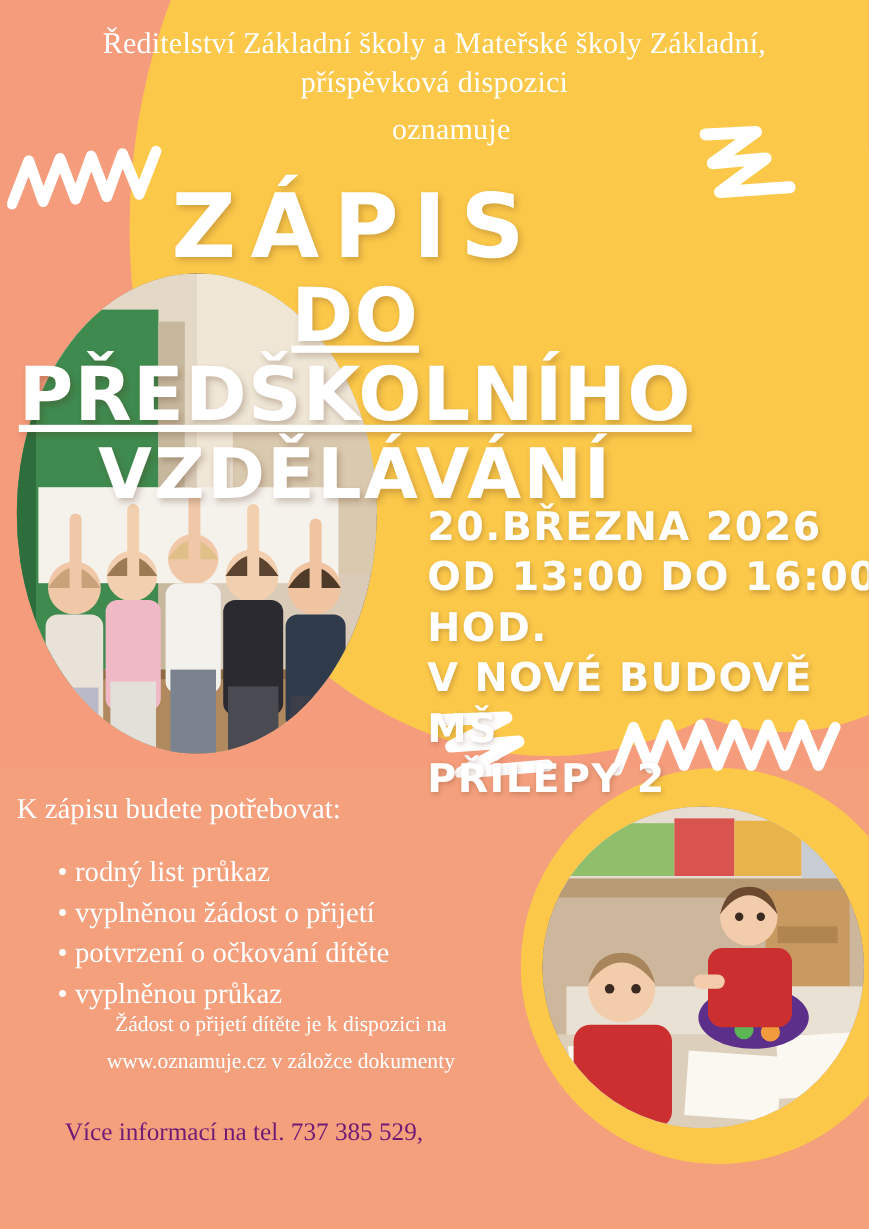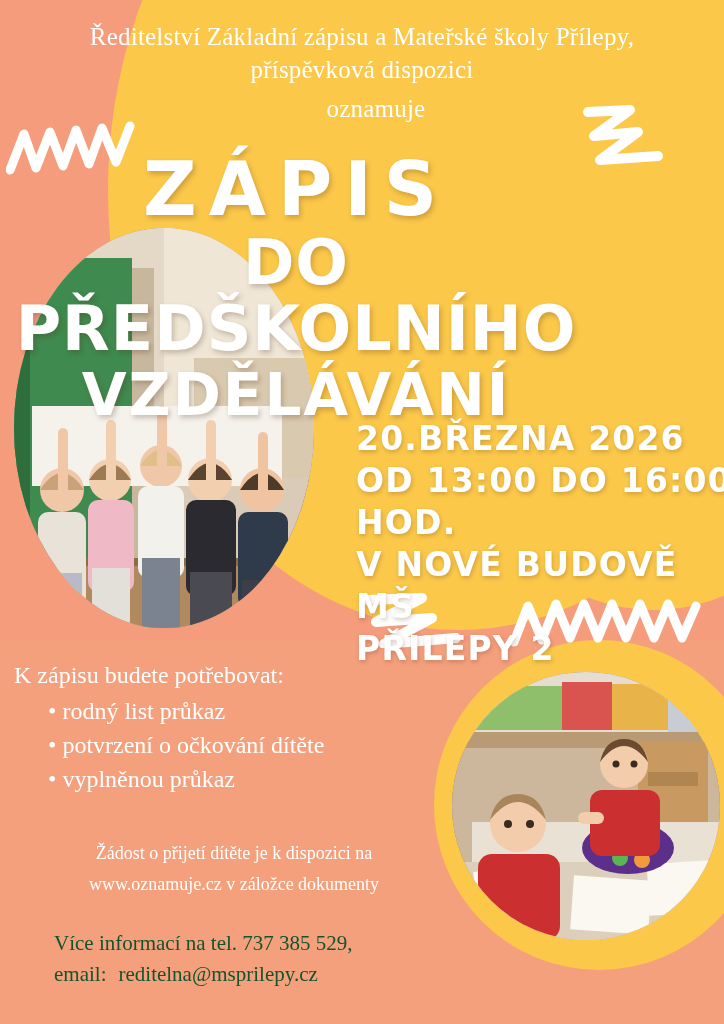--- a/index.html
+++ b/index.html
@@ -111,20 +111,21 @@
   .headline .h1 {
     font-size: 74px;
     line-height: 78px;
     letter-spacing: 12px;
   }
   .headline .h2 {
     font-size: 62px;
     line-height: 66px;
     letter-spacing: 1px;
     margin-top: 2px;
+    text-decoration: underline;
   }
   .headline .h3 {
     font-size: 58px;
     line-height: 62px;
     letter-spacing: 2px;
     margin-top: 2px;
   }
 
   
   .details {
@@ -173,21 +174,21 @@
     position: absolute;
     z-index: 9;
     left: 14px;
     top: 658px;
     width: 440px;
     color: #ffffff;
     font-family: "Liberation Serif", serif;
     font-size: 24px;
     line-height: 34px;
   }
-  .requirements .intro { margin-bottom: 2px; }
+  .requirements .intro { margin-bottom: 18px; }
   .requirements ul {
     list-style: none;
     margin: 0;
     padding: 0 0 0 34px;
   }
   .requirements li::before {
     content: "• ";
   }
   .note {
     position: absolute;
@@ -200,21 +201,21 @@
     font-size: 18px;
     line-height: 31px;
     text-align: center;
   }
   .contact {
     position: absolute;
     z-index: 9;
     left: 54px;
     top: 928px;
     width: 500px;
-    color: #14532d;
+    color: #701a75;
     font-family: "Liberation Serif", serif;
     font-size: 21px;
     line-height: 31px;
   }
   .contact .email-label { margin-right: 12px; }
 </style>
 </head>
 <body>
 
 <div class="poster">
@@ -239,21 +240,21 @@
       <path d="M8 12 L62 10 L16 34 L72 30 L24 56 L96 50" fill="none" stroke="#ffffff" stroke-width="10" stroke-linecap="round" stroke-linejoin="round"></path>
     </svg>
   </div>
   <div class="squiggle sq-bottom-right">
     <svg width="200" height="60" viewBox="0 0 200 60">
       <path d="M4 50 L18 14 L32 48 L46 12 L60 46 L74 12 L88 46 L102 12 L116 46 L130 12 L144 46 L158 12 L172 46 L186 14" fill="none" stroke="#ffffff" stroke-width="9" stroke-linecap="round" stroke-linejoin="round"></path>
     </svg>
   </div>
 
   <div class="header">
-    <span>Ředitelství Základní zápisu a Mateřské školy Přílepy,</span><br>
+    <span>Ředitelství Základní školy a Mateřské školy Základní,</span><br>
     <span>příspěvková dispozici</span>
     <span class="line3">oznamuje</span>
   </div>
 
   <div class="photo-top">
     <svg width="300" height="400" viewBox="0 0 300 400" role="img">
       <rect x="0" y="0" width="300" height="400" fill="#d9cbb8"></rect>
       <rect x="0" y="0" width="300" height="150" fill="#e4d9c6"></rect>
       <rect x="0" y="30" width="118" height="300" fill="#3f8a4e"></rect>
       <rect x="0" y="30" width="16" height="300" fill="#2e6e3c"></rect>
@@ -359,30 +360,28 @@
         <rect x="138" y="118" width="70" height="66" rx="12" fill="#cc2f2f"></rect>
         <rect x="126" y="140" width="26" height="12" rx="6" fill="#f3cdab"></rect>
       </g>
     </svg>
   </div>
 
   <div class="requirements">
     <div class="intro">K zápisu budete potřebovat:</div>
     <ul>
       <li>rodný list průkaz</li>
+      <li>vyplněnou žádost o přijetí</li>
       <li>potvrzení o očkování dítěte</li>
       <li>vyplněnou průkaz</li>
     </ul>
   </div>
 
   <div class="note">
     <div>Žádost o přijetí dítěte je k dispozici na</div>
     <div>www.oznamuje.cz v záložce dokumenty</div>
   </div>
 
   <div class="contact">
     <div>Více informací na tel. 737 385 529,</div>
-    <div>
-      <span class="email-label">email:</span><span>reditelna@msprilepy.cz</span>
-    </div>
   </div>
 
 </div>
 
 </body></html>

